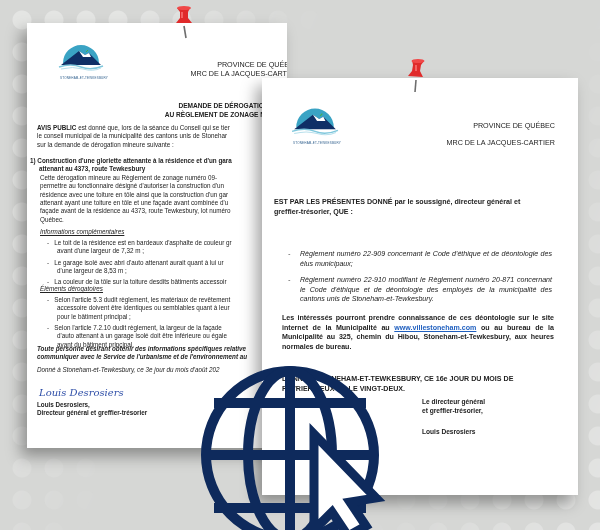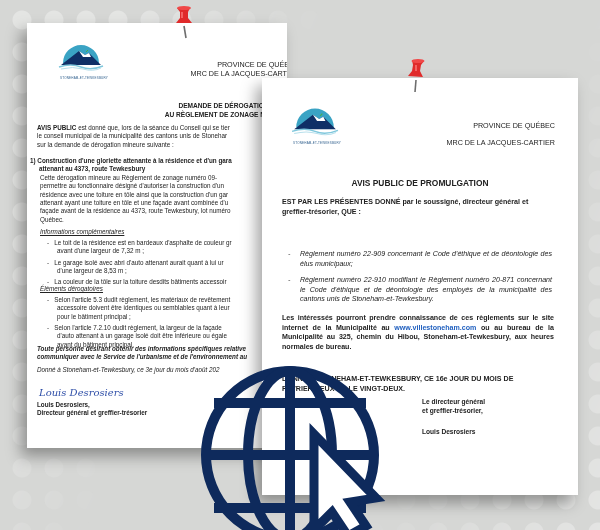--- a/index.html
+++ b/index.html
@@ -25,21 +25,21 @@
   #doc-right { left:262px; top:78px; width:316px; height:417px; }
 
   .logo { position:absolute; }
   .logo-caption { position:absolute; font-size:3px; color:#2a5b8a; letter-spacing:0.2px; white-space:nowrap; }
   .hdr-right { position:absolute; font-size:7.2px; color:#222; text-align:right; white-space:nowrap; line-height:1.25; }
 
   .t { position:absolute; font-size:6.3px; line-height:1.33; color:#222; white-space:nowrap; }
   .b { font-weight:bold; }
   .i { font-style:italic; }
   .u { text-decoration:underline; }
-  .link { color:#1f5fbf; }
+  .link { color:#1f5fbf; text-decoration:underline; }
 
   .rt { position:absolute; font-size:7.1px; line-height:1.35; color:#222; }
   .rt-center { text-align:center; }
   .pin { position:absolute; }
   .globe { position:absolute; left:196px; top:358px; }
 </style>
 </head>
 <body>
 
 <div class="dots"></div>
@@ -133,33 +133,32 @@
     <path d="M2 26 Q14 22 24 26 T46 25" stroke="#7fc7dc" stroke-width="1.4" fill="none"></path>
     <path d="M4 28 Q16 25 26 28 T44 27" stroke="#b8e0ec" stroke-width="1" fill="none"></path>
   </svg>
   <div class="logo-caption" style="left:31px;top:63px">STONEHAM-ET-TEWKESBURY</div>
 
   <div class="hdr-right" style="right:23px;top:39px;line-height:2.4">
     <div>PROVINCE DE QUÉBEC</div>
     <div>MRC DE LA JACQUES-CARTIER</div>
   </div>
 
-  <div class="rt b rt-center" style="left:0;right:0;top:100px;font-size:8.4px">AVIS PUBLIC DE PROMULGATION</div>
 
-  <div class="rt b" style="left:20px;width:272px;top:120px">EST PAR LES PRÉSENTES DONNÉ par le soussigné, directeur général et greffier-trésorier, QUE :</div>
+  <div class="rt b" style="left:12px;width:272px;top:120px">EST PAR LES PRÉSENTES DONNÉ par le soussigné, directeur général et greffier-trésorier, QUE :</div>
 
   <div class="rt i" style="left:38px;width:252px;top:172px;text-align:justify">
     <span style="position:absolute;left:-12px">-</span><span>Règlement numéro 22-909 concernant le Code d'éthique et de déontologie des élus municipaux;</span>
   </div>
   <div class="rt i" style="left:38px;width:252px;top:198px;text-align:justify">
     <span style="position:absolute;left:-12px">-</span><span>Règlement numéro 22-910 modifiant le Règlement numéro 20-871 concernant le Code d'éthique et de déontologie des employés de la municipalité des cantons unis de Stoneham-et-Tewkesbury.</span>
   </div>
 
   <div class="rt b" style="left:20px;width:272px;top:236px;text-align:justify">
-    <span>Les intéressés pourront prendre connaissance de ces règlements sur le site internet de la Municipalité au </span><a class="link">www.villestoneham.com</a><span> ou au bureau de la Municipalité au 325, chemin du Hibou, Stoneham-et-Tewkesbury, aux heures normales de bureau.</span>
+    <span>Les intéressés pourront prendre connaissance de ces déontologie sur le site internet de la Municipalité au </span><a class="link">www.villestoneham.com</a><span> ou au bureau de la Municipalité au 325, chemin du Hibou, Stoneham-et-Tewkesbury, aux heures normales de bureau.</span>
   </div>
 
 
   <div class="rt b" style="left:20px;width:272px;top:297px">
     <div>DONNÉ À STONEHAM-ET-TEWKESBURY, CE 16e JOUR DU MOIS DE</div>
     <div>FÉVRIER DEUX MILLE VINGT-DEUX.</div>
   </div>
 
   <div class="rt b" style="left:160px;top:320px;font-size:6.6px">
     <div>Le directeur général</div>

